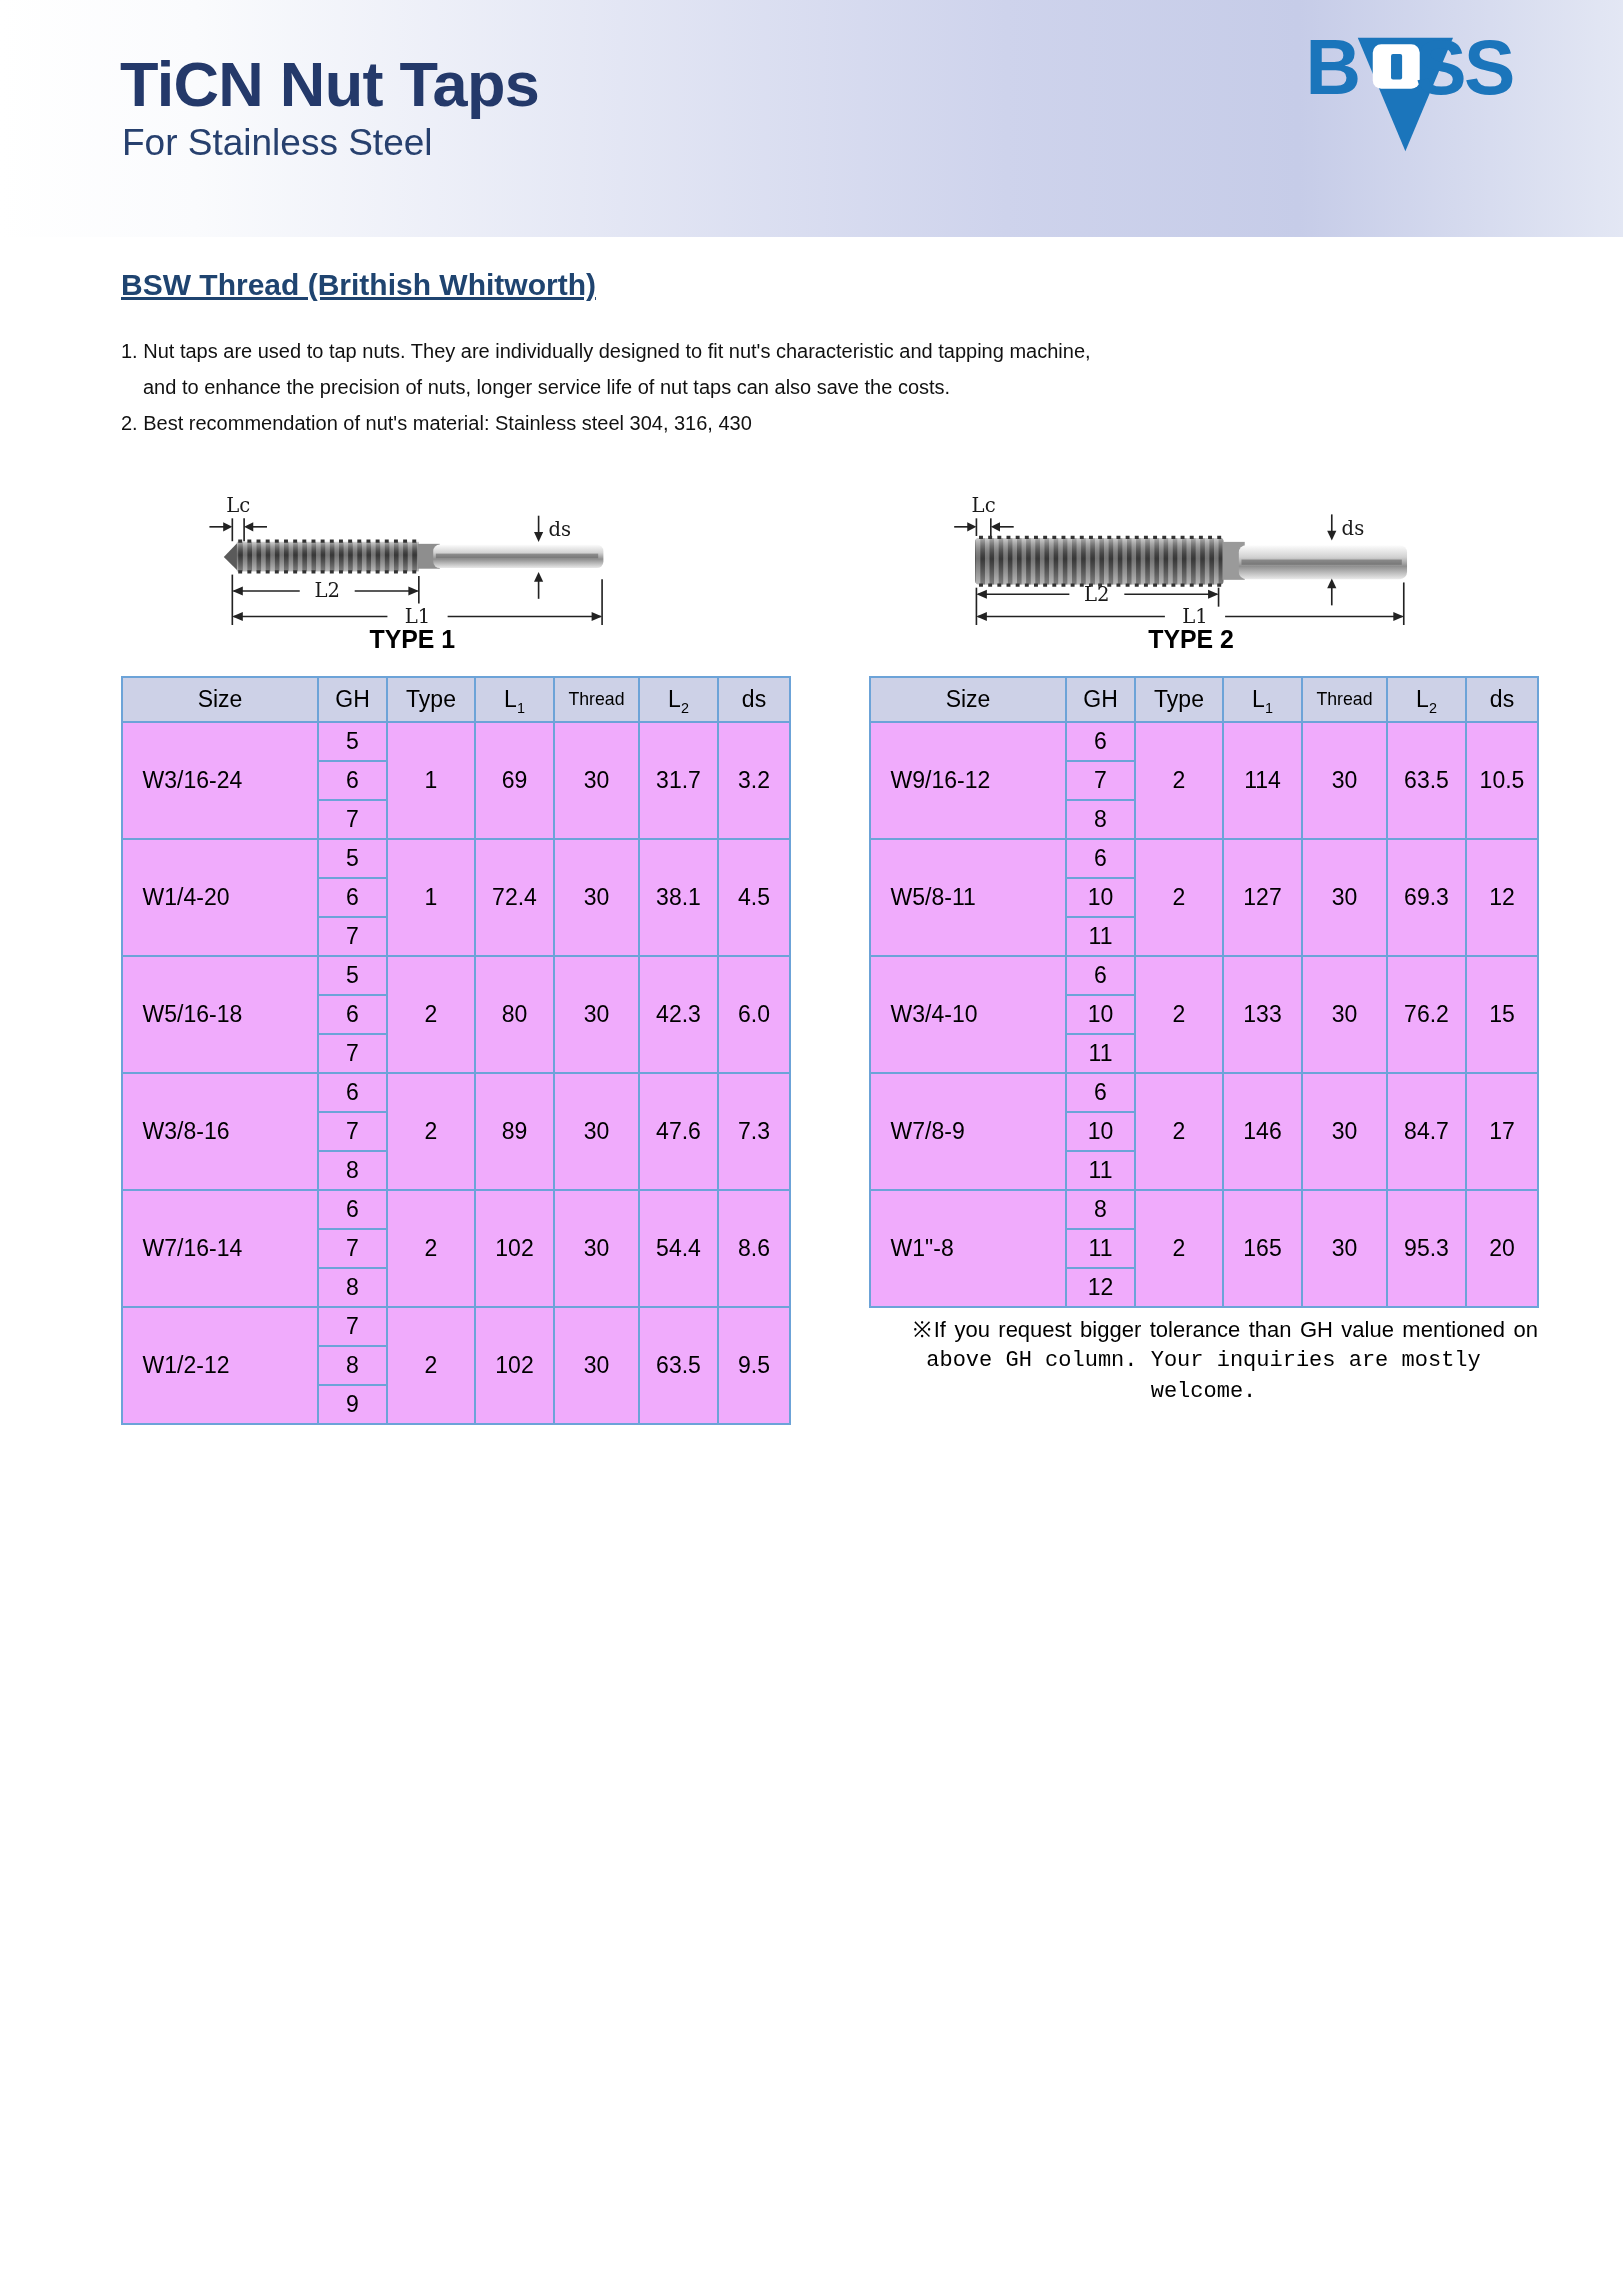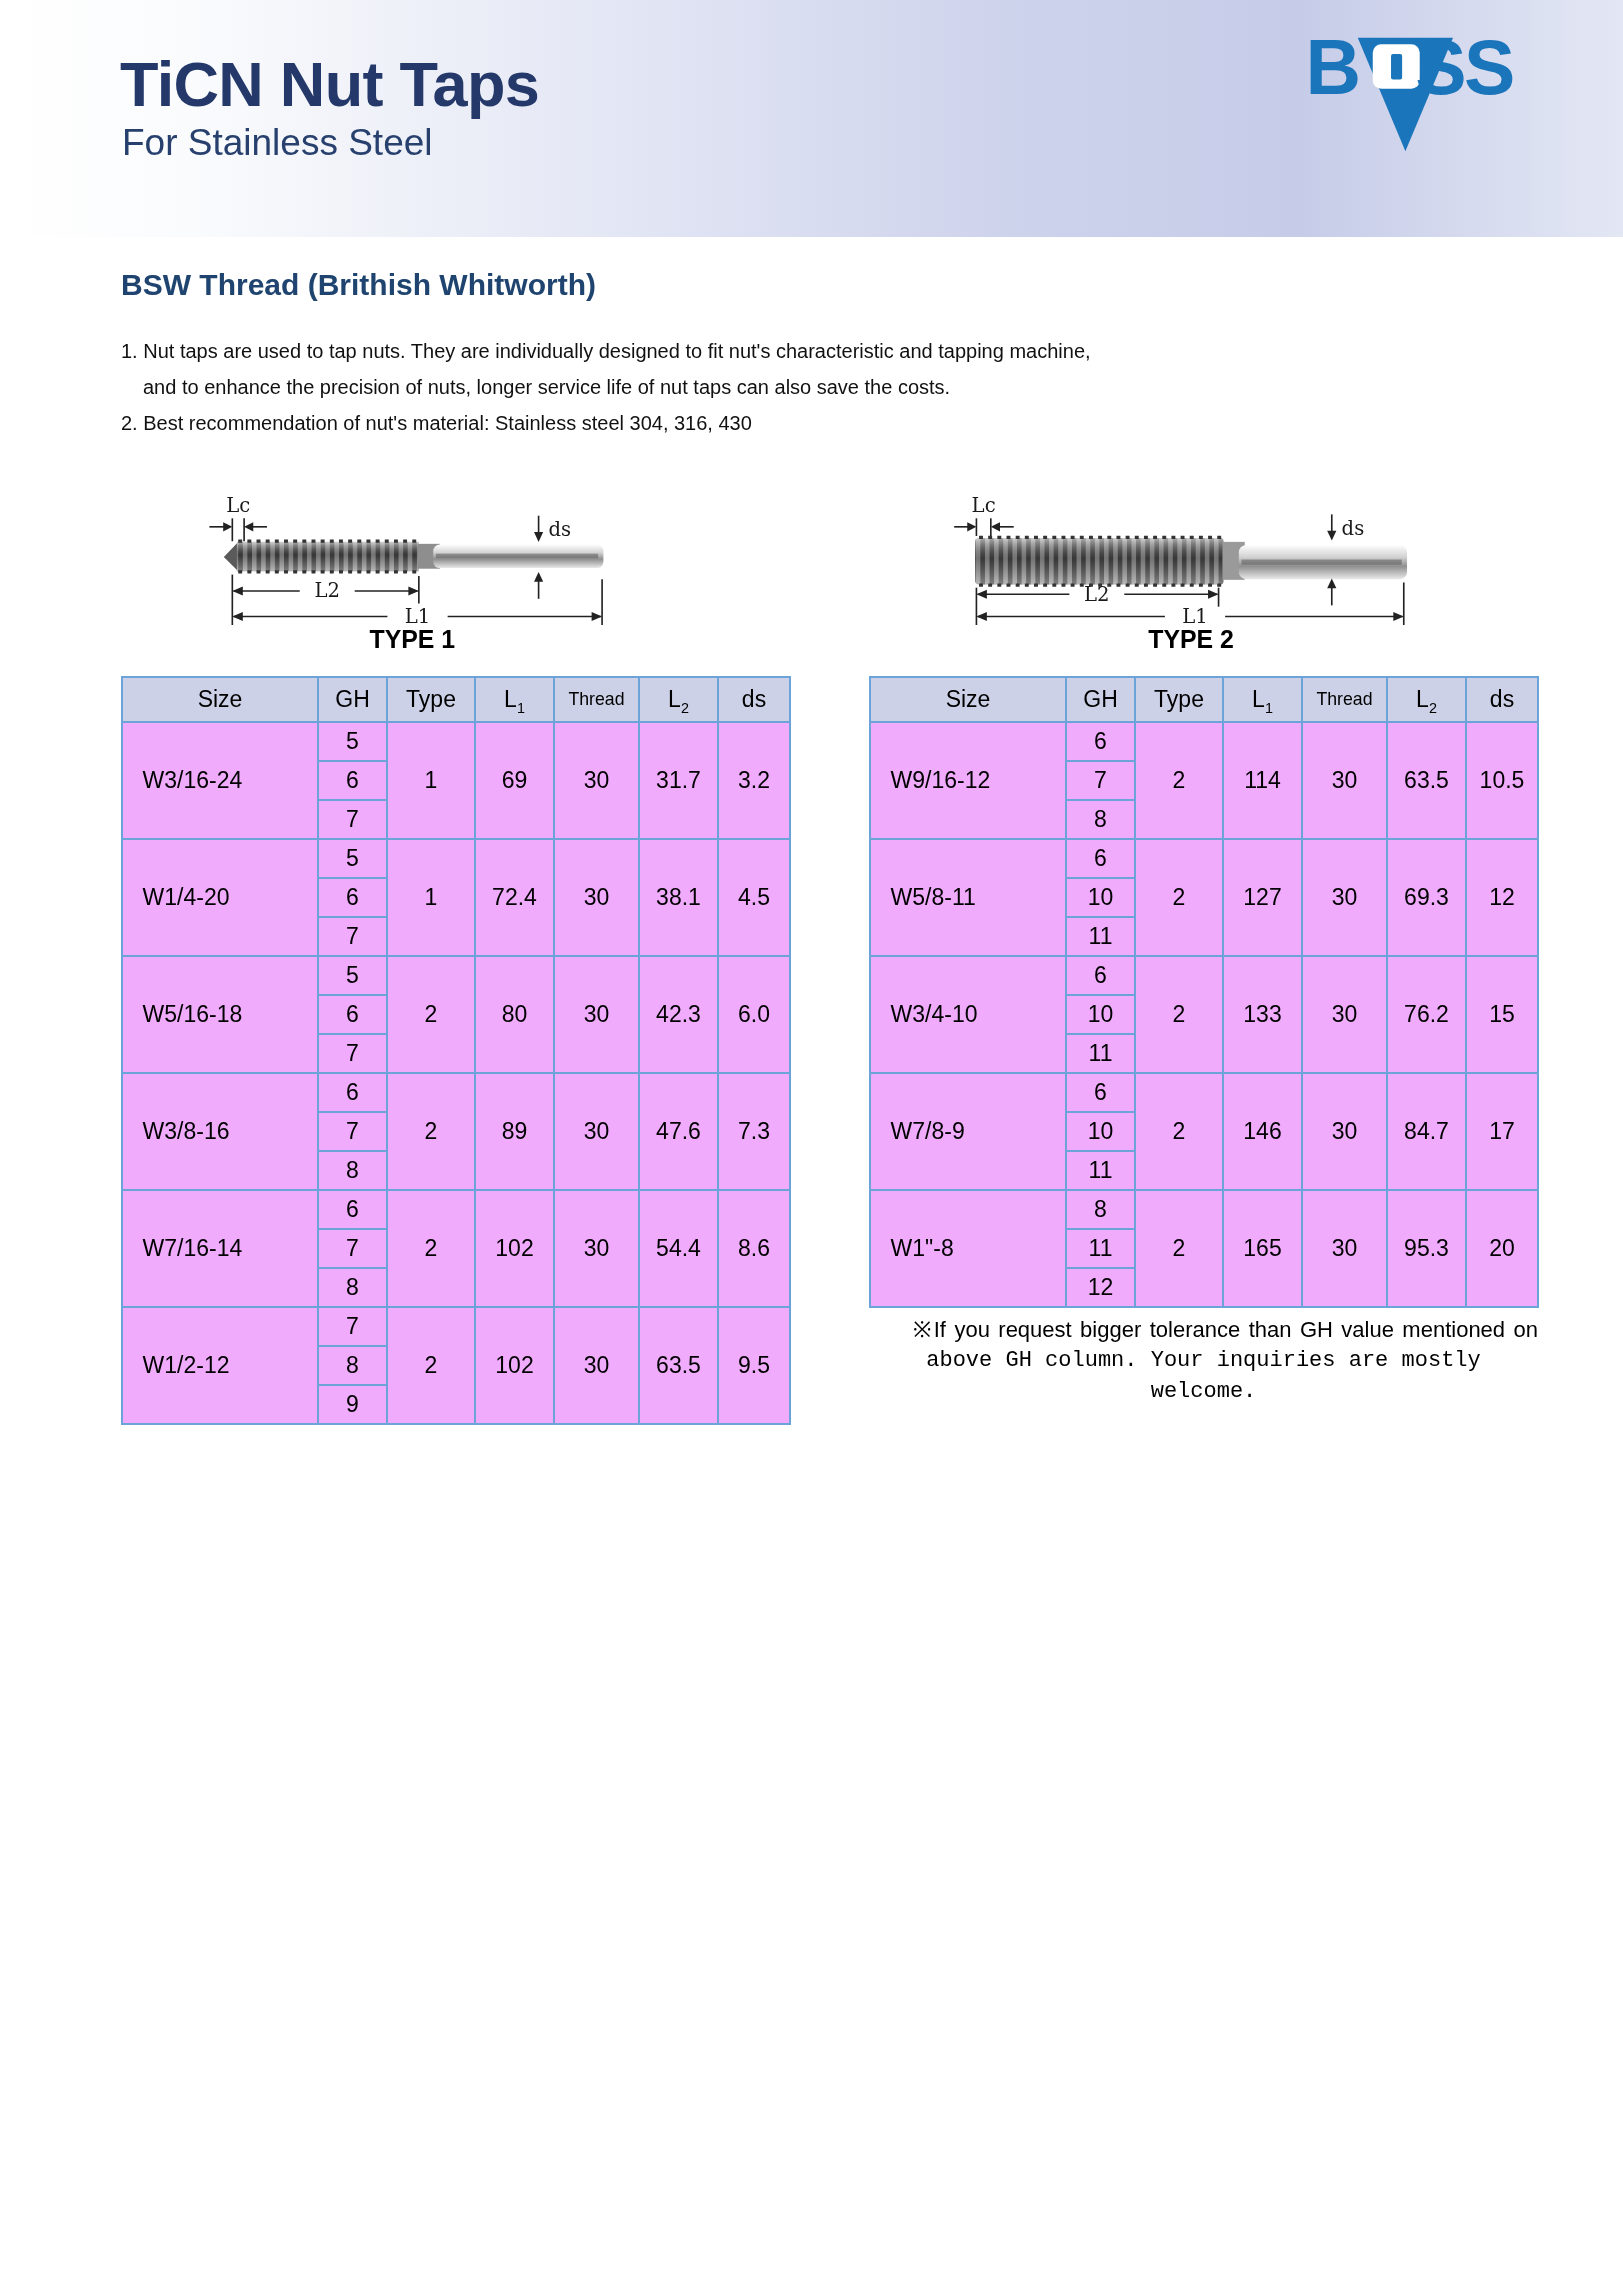--- a/index.html
+++ b/index.html
@@ -10,21 +10,21 @@
   .banner{position:absolute;left:0;top:0;width:1623px;height:237px;
     background:linear-gradient(to right,#ffffff 0%,#fafbfd 12%,#ced3ec 62%,#c6cce8 80%,#e3e7f4 100%);}
   .title{position:absolute;left:120px;top:48px;font-size:63px;font-weight:bold;
     color:#24396a;letter-spacing:-0.7px;white-space:nowrap;}
   .subtitle{position:absolute;left:122px;top:122px;font-size:37px;font-weight:400;
     color:#27406e;white-space:nowrap;}
   .logo{position:absolute;left:1304px;top:26px;}
 
   
   .section-heading{position:absolute;left:121px;top:268px;font-size:30px;font-weight:bold;
-    color:#1f4470;white-space:nowrap;}
+    color:#1f4470;white-space:nowrap;text-decoration:underline;}
   .paragraphs{position:absolute;left:121px;top:333px;width:1388px;font-size:20px;
     color:#111;line-height:36px;}
   .p-line{white-space:nowrap;}
   .p-indent{padding-left:22px;}
 
   
   .diagram-strip{position:absolute;left:0;top:481px;}
   .dim-label{font-family:"DejaVu Serif", serif;font-size:30px;fill:#1a1a1a;}
   .type-caption{font-family:"Liberation Sans", sans-serif;font-size:38px;font-weight:bold;fill:#000;}
   .dimline{stroke:#222;stroke-width:2.5;fill:none;}

